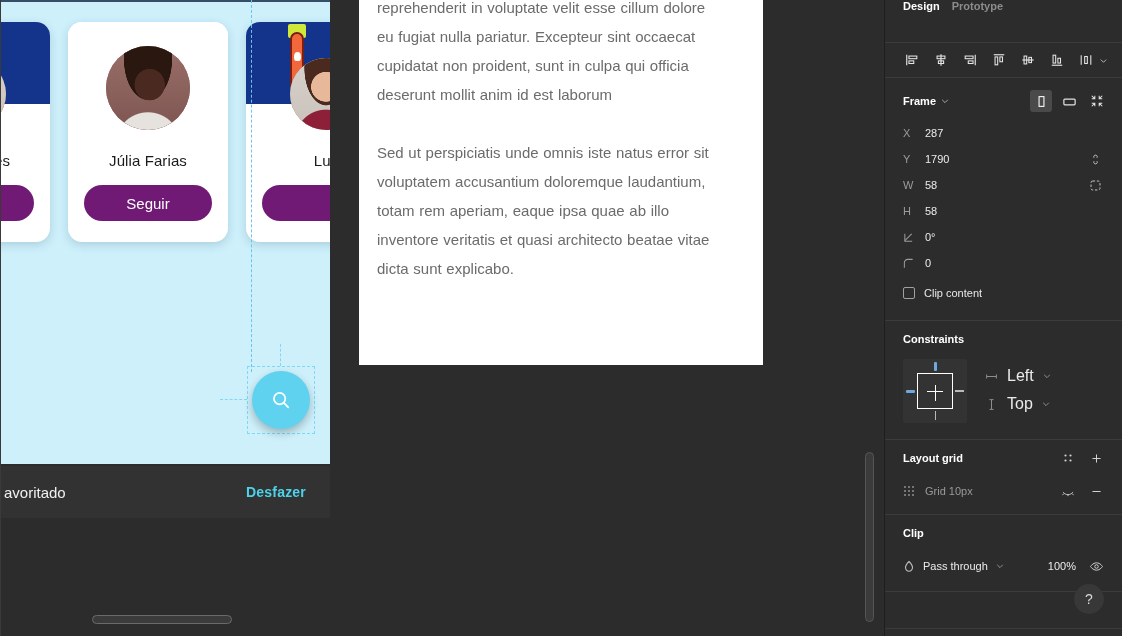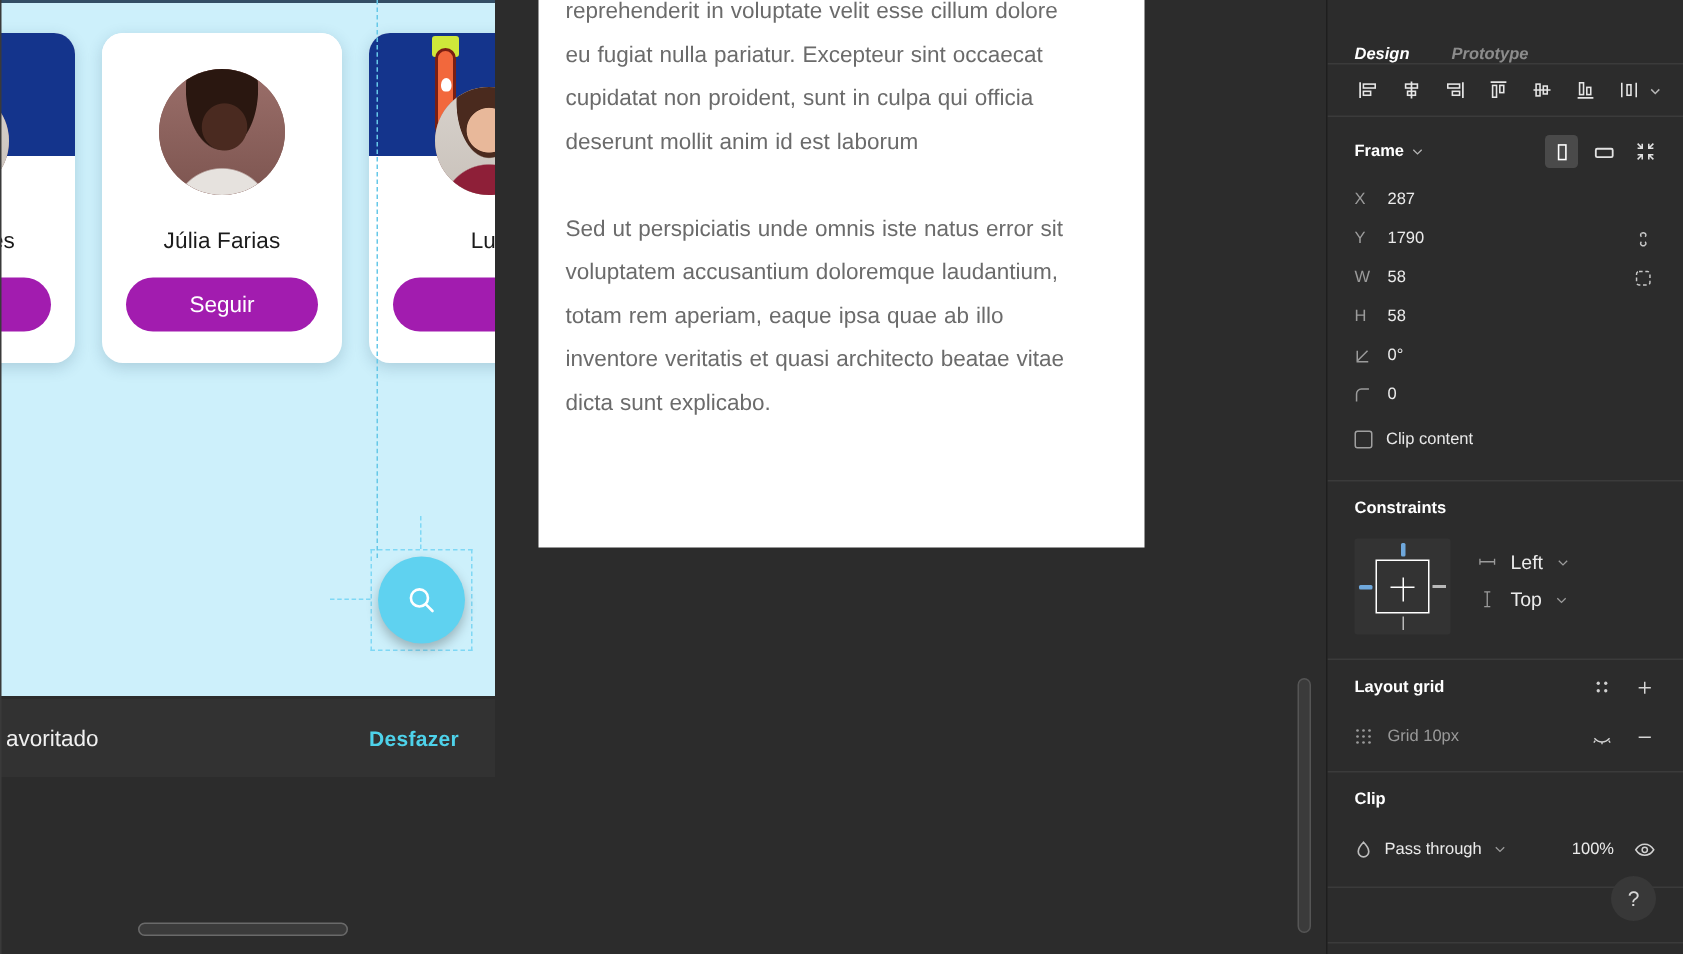--- a/index.html
+++ b/index.html
@@ -61,21 +61,21 @@
   }
   .pcard .name {
     position: absolute; top: 130px; width: 100%;
     text-align: center;
     font-size: 15px; color: #1b1b1b; font-weight: 400;
     letter-spacing: .1px;
   }
   .pcard .follow {
     position: absolute; left: 16px; right: 16px; top: 163px;
     height: 36px; border-radius: 18px;
-    background: #a21caf;
+    background: #701a75;
     color: #fff; font-size: 15px;
     display: flex; align-items: center; justify-content: center;
   }
 
   
   .face { position:absolute; inset:0; }
   .face.f1 { background: radial-gradient(circle at 50% 115%, #8e1f38 0 34%, transparent 35%),
                          radial-gradient(circle at 50% 40%, #e8b89a 0 26%, transparent 27%),
                          radial-gradient(ellipse at 50% 14%, #4a2a1e 0 42%, transparent 43%),
                          linear-gradient(#d8d2cc,#c9c2bb); }
@@ -156,21 +156,21 @@
     width:238px; height:636px;
     background:#2c2c2c;
     border-left:1px solid #1e1e1e;
     color:#e5e5e5;
     font-size:11px;
     overflow:hidden;
   }
   .panel-sec { border-bottom:1px solid #3b3b3b; }
 
   
-  .tabs { display:flex; align-items:flex-end; height:42px; padding:0 18px; gap:28px;font-style:italic; }
+  .tabs { display:flex; align-items:flex-start; height:42px; padding:0 18px; gap:12px; }
   .tab { font-size:11px; font-weight:700; color:#8c8c8c; cursor:default; }
   .tab.active { color:#ffffff; }
 
   
   .align-row {
     display:flex; align-items:center; height:34px;
     padding: 0 14px; gap: 0; justify-content: space-between;
   }
   .align-btn {
     width:26px; height:26px; display:flex; align-items:center; justify-content:center;
@@ -226,21 +226,21 @@
     border:1.5px solid #ffffff;
   }
   .cgrid .plus-v { position:absolute; left:31.5px; top:26px; width:1.5px; height:16px; background:#fff; }
   .cgrid .plus-h { position:absolute; left:24px; top:31.5px; width:16px; height:1.5px; background:#fff; }
   .cgrid .h-top { position:absolute; left:30.5px; top:3px; width:3px; height:9px; background:#6fa8dc; border-radius:1px;}
   .cgrid .h-left { position:absolute; left:3px; top:30.5px; width:9px; height:3px; background:#6fa8dc; border-radius:1px;}
   .cgrid .h-right { position:absolute; right:3px; top:31px; width:9px; height:1.5px; background:#b9b9b9;}
   .cgrid .h-bottom { position:absolute; left:31.5px; bottom:3px; width:1.5px; height:9px; background:#b9b9b9;}
   .cdrops { display:flex; flex-direction:column; gap:10px; padding-top:8px; }
   .cdrop { display:flex; align-items:center; gap:9px; }
-  .cdrop .cval { color:#ebebeb; font-size:13px; }
+  .cdrop .cval { color:#ebebeb; font-size:16px; }
 
   
   .grid-row { display:flex; align-items:center; padding: 0 14px 0 18px; height:30px; margin-bottom:8px; }
   .grid-name { color:#9a9a9a; font-size:11px; margin-left:10px; flex:1; }
   .grid-actions { display:flex; align-items:center; gap:4px; }
 
   
   .layer-row { display:flex; align-items:center; padding: 0 14px 0 18px; height:30px; margin-bottom:10px; gap:8px; }
   .layer-blend { color:#ebebeb; font-size:11px; }
   .layer-op { color:#ebebeb; font-size:11px; margin-left:auto; margin-right:0;}

